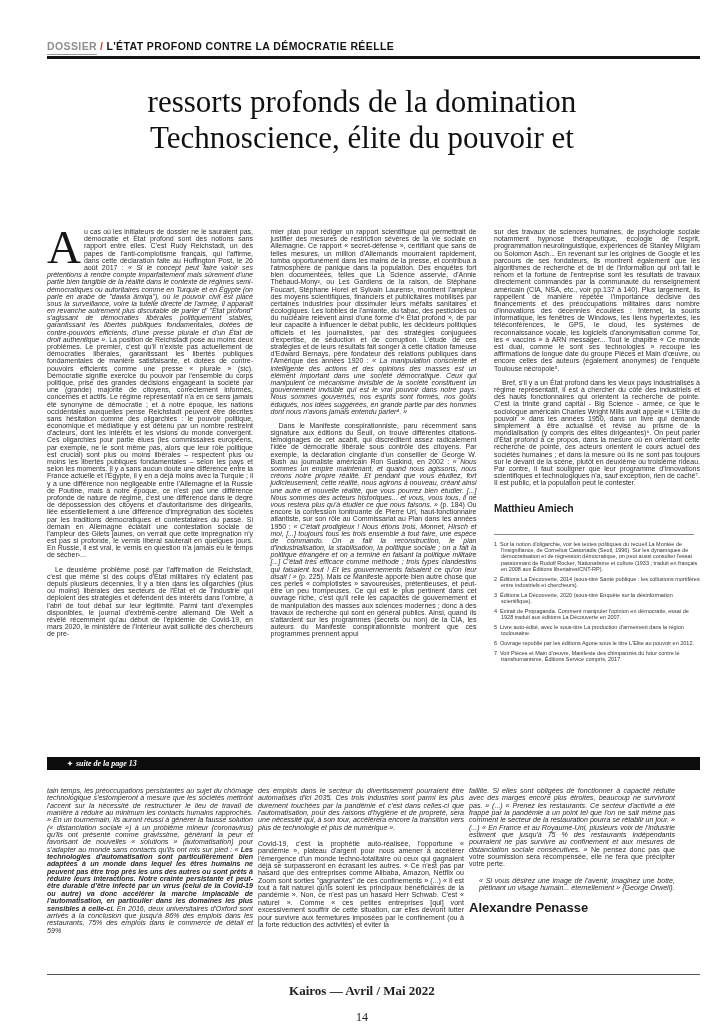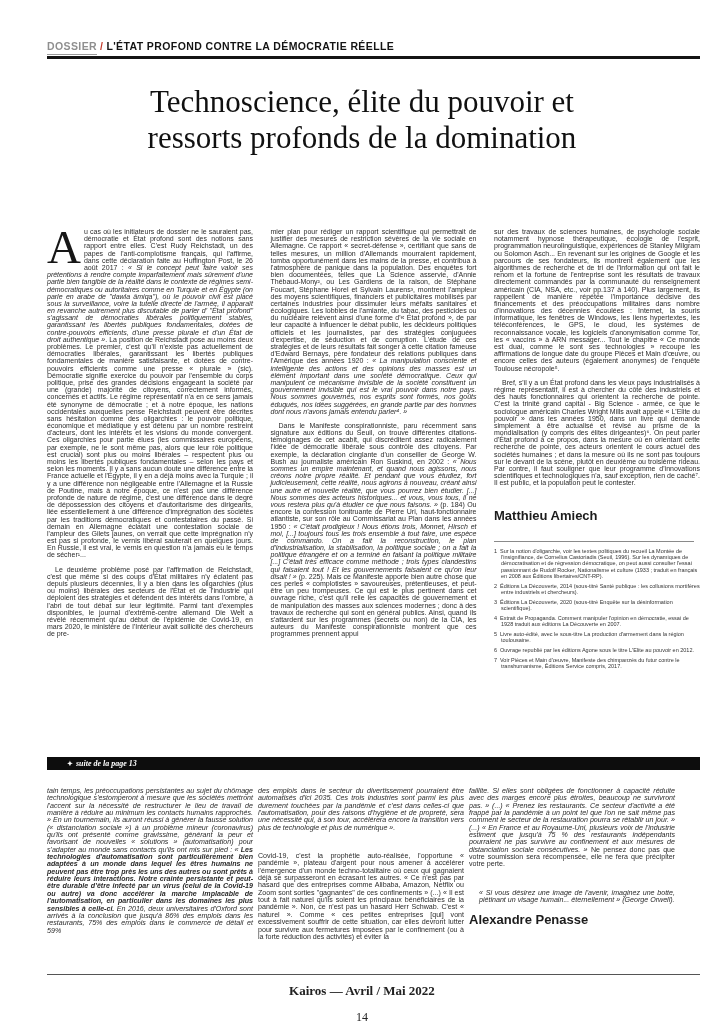--- a/index.html
+++ b/index.html
@@ -17,35 +17,35 @@
          font-family:"Liberation Serif",serif;font-weight:400;color:#101010;
          font-size:31px;line-height:36px;}
   
   .columns{position:absolute;left:47px;top:228px;width:653px;height:528px;display:flex;gap:17.5px;}
   .col{width:206px;font-size:7px;line-height:7.18px;text-align:justify;color:#2b2b2b;}
   .col p{margin:0;}
   .col p.indent{text-indent:8px;margin-top:7px;}
   .dropcap{float:left;font-family:"Liberation Serif",serif;font-size:47px;line-height:37px;
            padding:1px 3px 0 0;color:#161616;}
   .it{font-style:italic;}
-  .signature{margin-top:25px;font-weight:bold;font-size:13px;color:#1c1c1c;}
+  .signature{margin-top:18px;font-weight:bold;font-size:10px;color:#1c1c1c;}
   .fn-divider{margin-top:22px;width:200px;border-top:1px solid #8a8a8a;}
   .footnotes{margin-top:6px;font-size:5.5px;line-height:6.3px;text-align:left;color:#333;}
   .footnote{padding-left:7px;text-indent:-7px;margin-top:3.5px;}
   .footnote .num{display:inline-block;width:6px;text-indent:0;}
   
   .cont-bar{position:absolute;left:47px;top:757px;width:653px;height:13px;background:#0d0d0d;
             color:#ffffff;font-family:"Liberation Serif",serif;font-weight:bold;font-style:italic;
             font-size:8px;line-height:13px;padding-left:20px;box-sizing:border-box;}
   .cont-bar .star{font-style:normal;font-size:7px;margin-right:3px;}
   
   .bottom{position:absolute;left:47px;top:788px;width:653px;height:178px;display:flex;gap:5px;}
   .bcol{width:206px;font-size:7.1px;line-height:7.35px;text-align:justify;color:#2b2b2b;}
   .bcol p{margin:0;}
-  .bcol p + p{margin-top:21px;}
+  .bcol p + p{margin-top:9px;}
   .boldit{font-weight:bold;font-style:italic;}
   .quote-block{margin-top:9px;padding-left:10px;font-style:italic;}
   .bsignature{margin-top:12px;font-weight:bold;font-size:13px;font-style:normal;color:#1c1c1c;}
   
   .footer-rule{position:absolute;left:47px;top:974px;width:653px;border-top:1px solid #555;}
   .page-num{position:absolute;left:0;top:967px;width:724px;text-align:center;margin-top:40px;}
   .page-num span{display:inline-block;background:#ffffff;padding:0 12px;
                  font-family:"Liberation Serif",serif;font-size:12px;color:#222;}
   .journal-line{position:absolute;left:0;top:983px;width:724px;text-align:center;
                 font-family:"Liberation Serif",serif;font-weight:bold;font-size:13px;color:#222;}
@@ -54,22 +54,22 @@
 <body>
 
 <div class="page">
 
   <div class="kicker">
     <span class="dossier">DOSSIER</span><span class="slash">/</span><span class="kicker-title">L'ÉTAT PROFOND CONTRE LA DÉMOCRATIE RÉELLE</span>
   </div>
   <div class="rule-thick"></div>
 
   <div class="title">
+    <div>ressorts profonds de la domination</div>
     <div>Technoscience, élite du pouvoir et</div>
-    <div>ressorts profonds de la domination</div>
   </div>
 
   <div class="columns">
 
     <div class="col">
       <p><span class="dropcap">A</span><span>u cas où les initiateurs de dossier ne le sauraient pas, démocratie et État profond sont des notions sans rapport entre elles. C'est Rudy Reichstadt, un des papes de l'anti-complotisme français, qui l'affirme, dans cette déclaration faite au Huffington Post, le 26 août 2017 : </span><span class="it">« Si le concept peut faire valoir ses prétentions à rendre compte imparfaitement mais sûrement d'une partie bien tangible de la réalité dans le contexte de régimes semi-démocratiques ou autoritaires comme en Turquie et en Égypte (on parle en arabe de "dawla âmiqa"), où le pouvoir civil est placé sous la surveillance, voire la tutelle directe de l'armée, il apparaît en revanche autrement plus discutable de parler d' "État profond" s'agissant de démocraties libérales politiquement stables, garantissant les libertés publiques fondamentales, dotées de contre-pouvoirs efficients, d'une presse plurale et d'un État de droit authentique »</span><span>. La position de Reichstadt pose au moins deux problèmes. Le premier, c'est qu'il n'existe pas actuellement de démocraties libérales, garantissant les libertés publiques fondamentales de manière satisfaisante, et dotées de contre-pouvoirs efficients comme une presse « plurale » (sic). Démocratie signifie exercice du pouvoir par l'ensemble du corps politique, prise des grandes décisions engageant la société par une (grande) majorité de citoyens, correctement informés, concernés et actifs. Le régime représentatif n'a en ce sens jamais été synonyme de démocratie ; et à notre époque, les nations occidentales auxquelles pense Reichstadt peuvent être décrites sans hésitation comme des oligarchies : le pouvoir politique, économique et médiatique y est détenu par un nombre restreint d'acteurs, dont les intérêts et les visions du monde convergent. Ces oligarchies pour partie élues (les commissaires européens, par exemple, ne le sont même pas, alors que leur rôle politique est crucial) sont plus ou moins libérales – respectent plus ou moins les libertés publiques fondamentales – selon les pays et selon les moments. Il y a sans aucun doute une différence entre la France actuelle et l'Égypte, il y en a déjà moins avec la Turquie ; il y a une différence non négligeable entre l'Allemagne et la Russie de Poutine, mais à notre époque, ce n'est pas une différence profonde de nature de régime, c'est une différence dans le degré de dépossession des citoyens et d'autoritarisme des dirigeants, liée essentiellement à une différence d'imprégnation des sociétés par les traditions démocratiques et contestataires du passé. Si demain en Allemagne éclatait une contestation sociale de l'ampleur des Gilets jaunes, on verrait que cette imprégnation n'y est pas si profonde, le vernis libéral sauterait en quelques jours. En Russie, il est vrai, le vernis en question n'a jamais eu le temps de sécher¹...</span></p>
       <p class="indent">Le deuxième problème posé par l'affirmation de Reichstadt, c'est que même si des coups d'État militaires n'y éclatent pas depuis plusieurs décennies, il y a bien dans les oligarchies (plus ou moins) libérales des secteurs de l'État et de l'industrie qui déploient des stratégies et défendent des intérêts dans l'ombre, à l'abri de tout débat sur leur légitimité. Parmi tant d'exemples disponibles, le journal d'extrême-centre allemand Die Welt a révélé récemment qu'au début de l'épidémie de Covid-19, en mars 2020, le ministère de l'Intérieur avait sollicité des chercheurs de pre-</p>
     </div>
 
     <div class="col">

